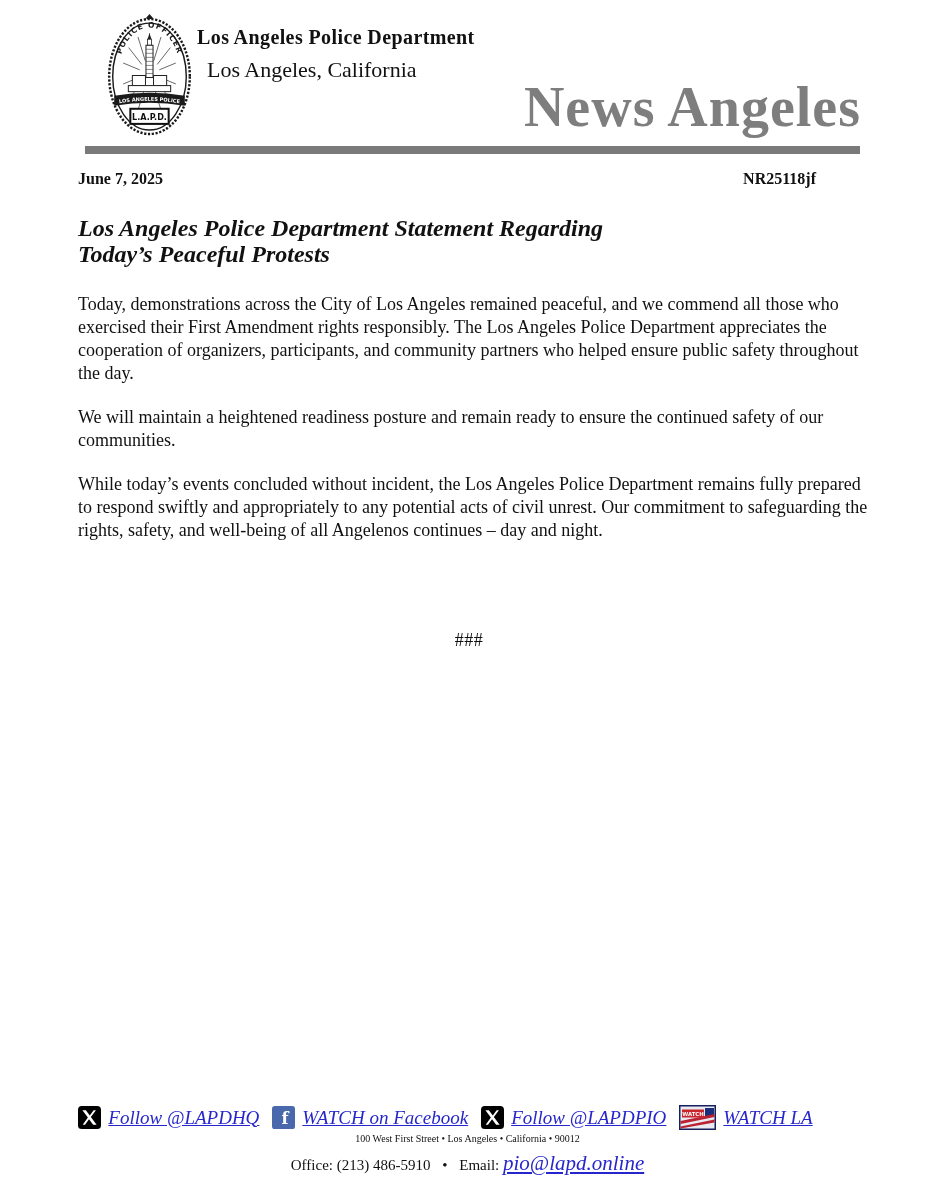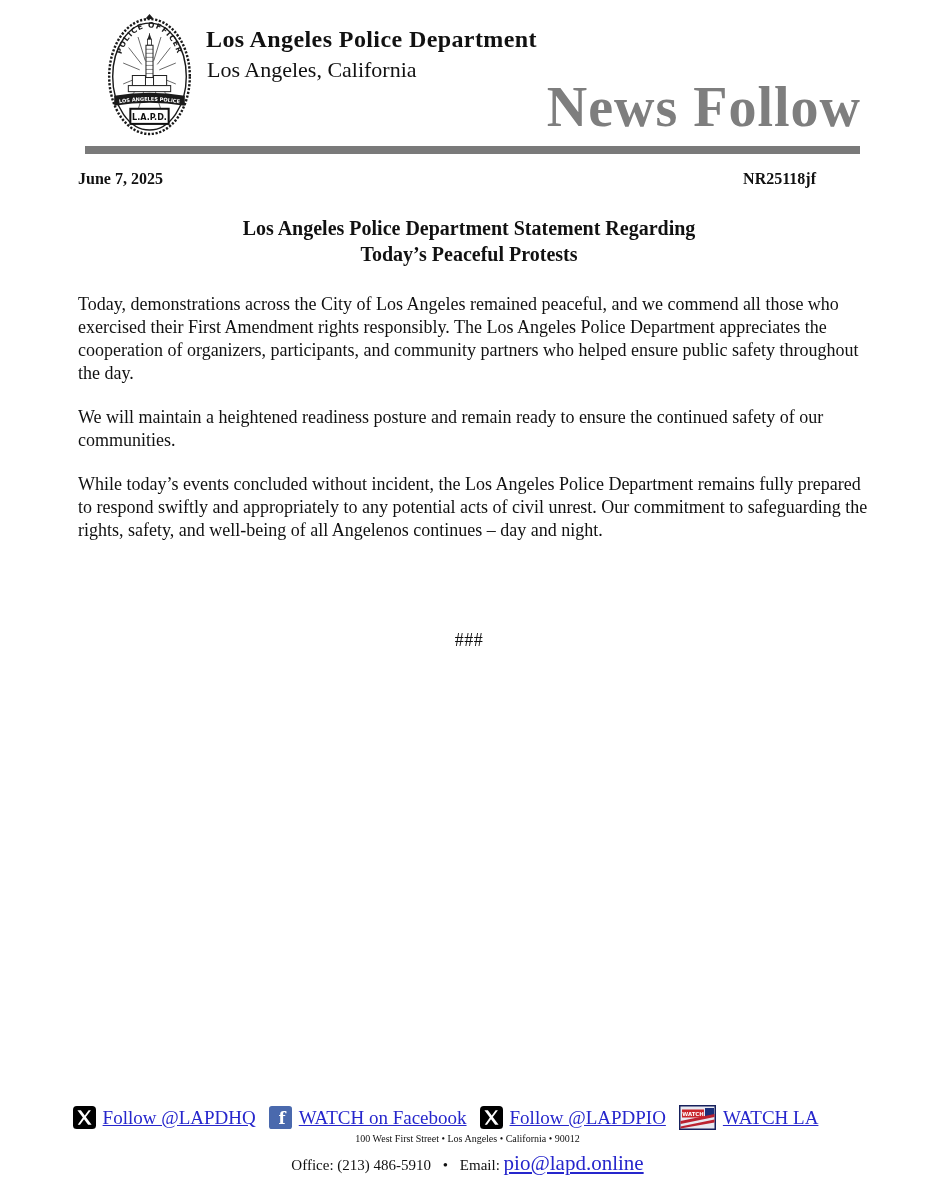--- a/index.html
+++ b/index.html
@@ -6,48 +6,48 @@
   html,body { background:#ffffff; }
   .page {
     position:relative; width:935px; height:1200px; background:#ffffff;
     font-family:"Liberation Serif", serif; color:var(--text-black,#111);
     overflow:hidden; margin:0 auto;
   }
   .abs { position:absolute; }
 
   
   .badge { left:107px; top:13px; width:85px; height:123px; }
-  .org-name { left:206px; top:26px; font-size:24px; font-weight:bold; letter-spacing:0.4px; }
+  .org-name { left:197px; top:26px; font-size:20px; font-weight:bold; letter-spacing:0.4px; }
   .org-loc { left:207px; top:57px; font-size:22px; }
   .news-release {
     top:79px; right:74px; font-size:56px; font-weight:bold; line-height:1;
     color:var(--banner-gray,#7e7e7e); letter-spacing:1px;
   }
   .rule { left:85px; top:146px; width:775px; height:8px; background:var(--rule-gray,#7a7a7a); }
 
   
   .date-row { left:78px; top:170px; width:782px; display:flex; justify-content:space-between; font-size:16px; font-weight:bold; }
   .release-number { margin-right:44px; }
 
   
-  .headline { left:78px; top:215px; width:782px; text-align:center; font-size:20px; font-weight:bold; line-height:26px; }
+  .headline { left:78px; top:215px; width:782px; text-align:left; font-size:24px; font-weight:bold; font-style:italic; line-height:26px; }
 
   
   .body-text { left:78px; top:293px; width:790px; font-size:18px; line-height:23px; text-align:left; }
   .body-text p { margin:0 0 21px 0; }
   .end-mark { left:78px; top:630px; width:782px; text-align:center; font-size:18px; letter-spacing:0.5px; }
 
   
   .footer-links {
     left:0; top:1105px; width:935px; display:flex; justify-content:center; align-items:center;
     gap:13px; transform:translateX(-22px);
   }
   .flink { display:flex; align-items:center; gap:7px; }
   .flink a, .email-link {
-    color:var(--link-blue,#2626cc); text-decoration:underline; font-size:19px; cursor:pointer;
+    color:var(--link-blue,#2626cc); text-decoration:underline; font-size:19px; cursor:pointer;font-style:italic;
   }
   .flink svg { display:block; }
   .footer-address { left:0; top:1133px; width:935px; text-align:center; font-size:10px; }
   .footer-office { left:0; top:1151px; width:935px; text-align:center; font-size:15px; }
   .footer-office .sep { margin:0 8px; }
   .email-link { font-size:21px; }
 </style>
 </head>
 <body>
 
@@ -94,21 +94,21 @@
     <text font-family="DejaVu Sans, sans-serif" font-size="5" font-weight="bold" fill="#ffffff">
       <textPath href="#badge-ribbon-path" startOffset="50%" text-anchor="middle">LOS ANGELES POLICE</textPath>
     </text>
 
     <rect x="23" y="95" width="38" height="15" fill="#ffffff" stroke="#111111" stroke-width="2"></rect>
     <text x="42" y="106.5" text-anchor="middle" font-family="DejaVu Sans, sans-serif" font-size="8" font-weight="bold" fill="#111111">L.A.P.D.</text>
   </svg>
 
   <div class="abs org-name">Los Angeles Police Department</div>
   <div class="abs org-loc">Los Angeles, California</div>
-  <div class="abs news-release">News Follow</div>
+  <div class="abs news-release">News Angeles</div>
   <div class="abs rule"></div>
 
   <div class="abs date-row">
     <span>June 7, 2025</span>
     <span class="release-number">NR25118jf</span>
   </div>
 
   <div class="abs headline">
     <div>Los Angeles Police Department Statement Regarding</div>
     <div>Today’s Peaceful Protests</div>

